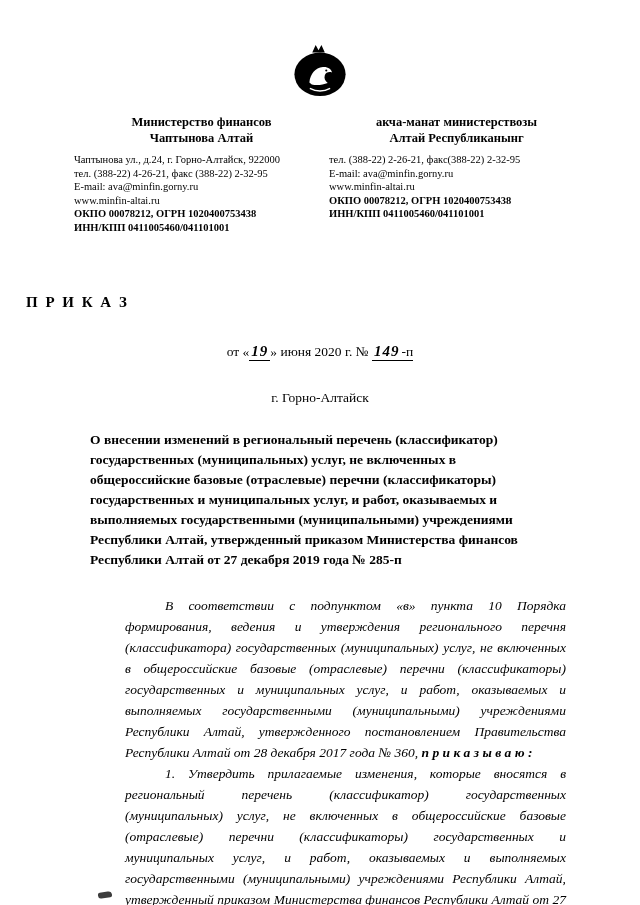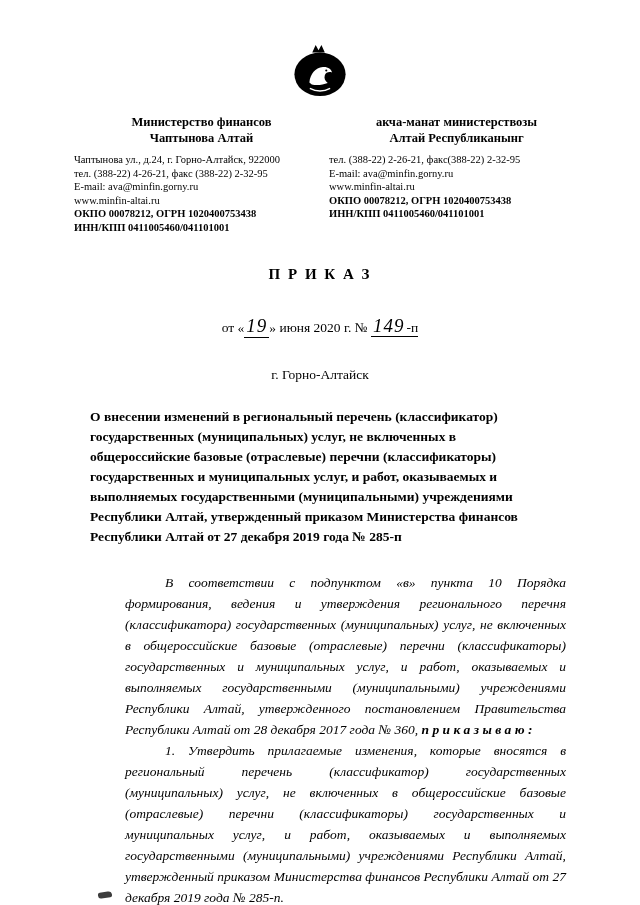--- a/index.html
+++ b/index.html
@@ -32,35 +32,35 @@
     text-align: center;
   }
   .lh-lines {
     margin-top: 7px;
     font-size: 10.5px;
     line-height: 13.5px;
   }
   .lh-line { white-space: nowrap; }
   .lh-bold { font-weight: bold; }
   .prikaz-title {
-    margin-top: 32px;
-    text-align: center;
+    margin-top: 60px;
+    text-align: left;
     font-weight: bold;
     font-size: 15px;
     letter-spacing: 2px;
   }
   .date-line {
     margin-top: 32px;
     text-align: center;
     font-size: 13.5px;
   }
   .hand {
     font-style: italic;
-    font-weight: normal;
-    font-size: 19px;
+    font-weight: bold;
+    font-size: 15px;
     padding: 0 2px;
     letter-spacing: 1px;
   }
   .hand-underline { border-bottom: 1.2px solid #000; padding-bottom: 1px; }
   .city-line {
     margin-top: 30px;
     text-align: center;
     font-size: 13.5px;
   }
   .subject {

